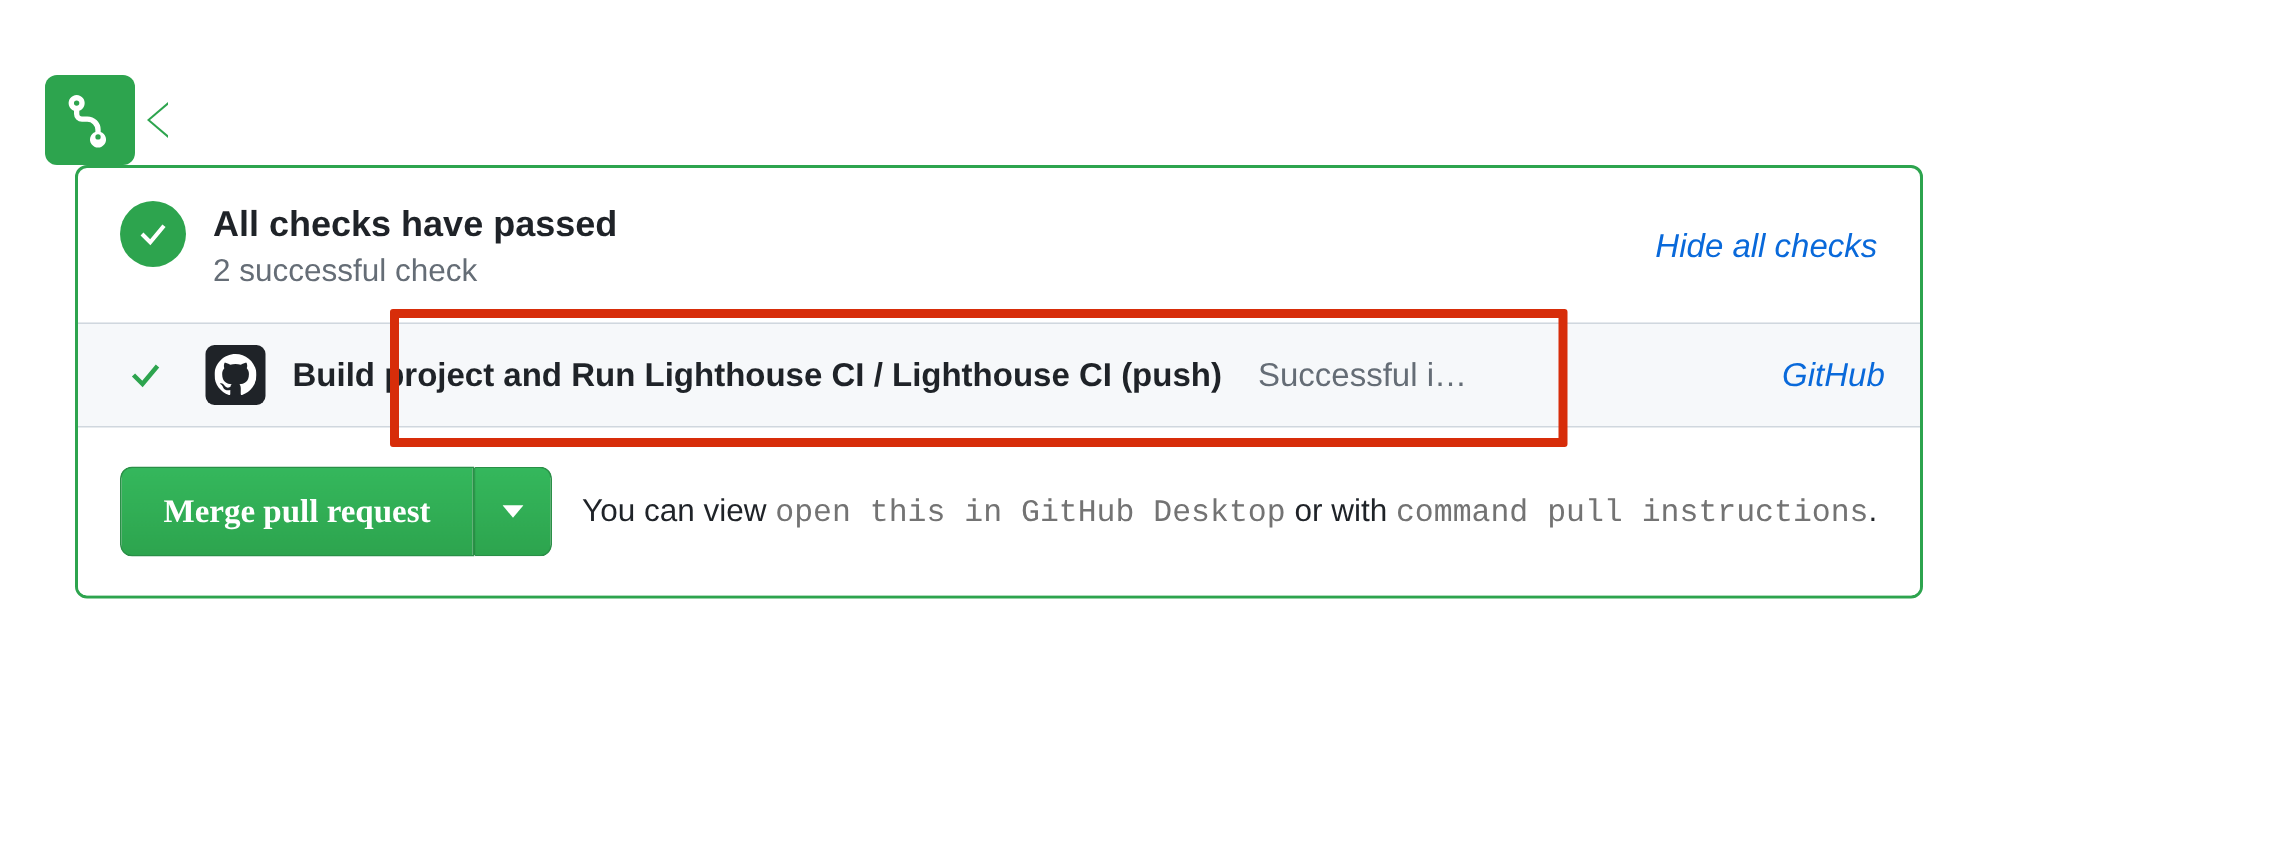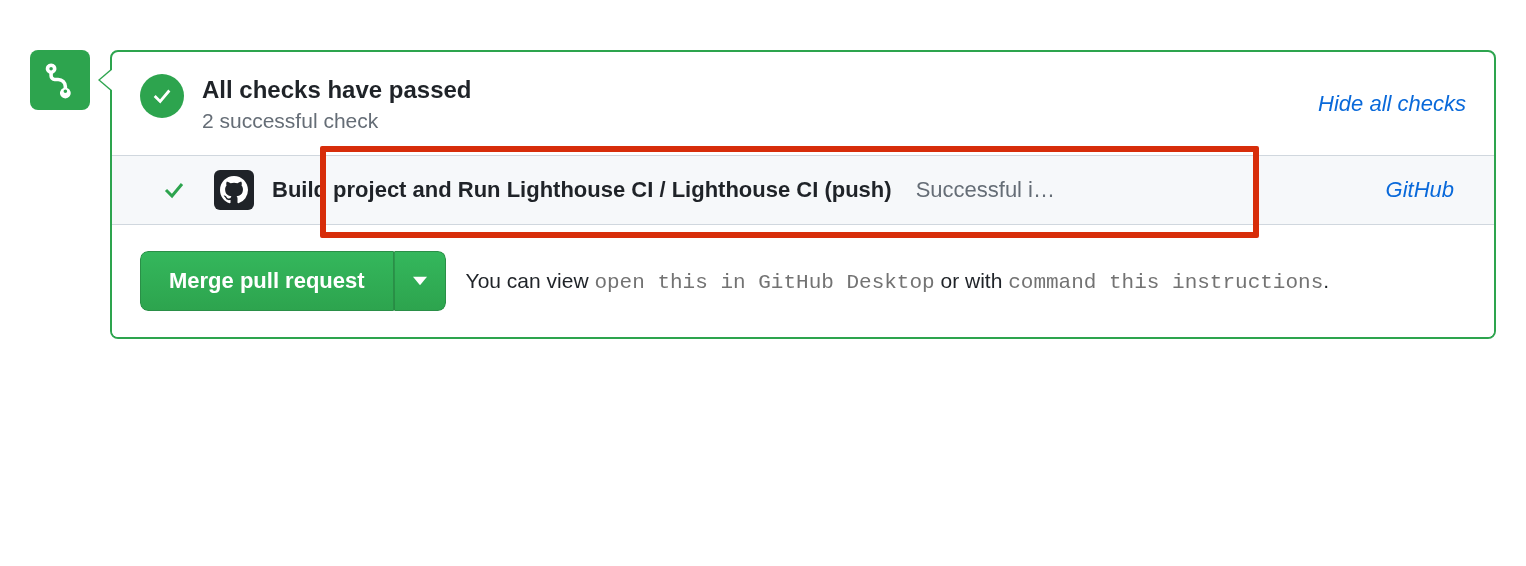--- a/index.html
+++ b/index.html
@@ -6,20 +6,21 @@
   body {
     font-family: -apple-system, BlinkMacSystemFont, "Segoe UI", Helvetica, Arial, sans-serif;
     background: #ffffff;
     padding: 50px 30px 30px 30px;
     width: 1526px;
   }
   .container {
     display: flex;
     align-items: flex-start;
     gap: 0;
+    flex-direction: column;
   }
   .merge-icon-box {
     width: 60px;
     height: 60px;
     background: #2da44e;
     border-radius: 8px;
     display: flex;
     align-items: center;
     justify-content: center;
     flex-shrink: 0;
@@ -85,21 +86,21 @@
     color: #0969da;
     font-size: 22px;
     cursor: pointer;
     flex-shrink: 0;
     align-self: center;
     font-style: italic;
   }
   .check-row {
     display: flex;
     align-items: center;
-    padding: 14px 40px;
+    padding: 14px 23px;
     background: #f6f8fa;
     border-top: 1px solid #d0d7de;
     gap: 18px;
     position: relative;
   }
   .check-row .small-check {
     width: 44px;
     display:flex; justify-content:center;
   }
   .check-row .small-check svg { stroke: #2da44e; stroke-width: 3; fill:none; }
@@ -157,20 +158,21 @@
   .merge-btn {
     background: linear-gradient(#34b75c, #2da44e);
     border: 1px solid #2a8f47;
     color:#ffffff;
     font-size:22px;
     font-weight:600;
     padding: 16px 28px;
     cursor:pointer;
     border-top-left-radius:8px;
     border-bottom-left-radius:8px;
+    font-family:Liberation Serif, serif;
   }
   .merge-dd {
     background: linear-gradient(#34b75c, #2da44e);
     border: 1px solid #2a8f47;
     border-left: 1px solid rgba(0,0,0,0.15);
     color:#ffffff;
     padding: 16px 18px;
     cursor:pointer;
     display:flex; align-items:center; justify-content:center;
     border-top-right-radius:8px;
@@ -233,18 +235,18 @@
     <div class="footer">
       <div class="merge-btn-group">
         <button class="merge-btn">Merge pull request</button>
         <button class="merge-dd">
           <svg width="14" height="10" viewBox="0 0 10 6">
               <path d="M0 0l5 6 5-6z"></path>
             </svg>
         </button>
       </div>
       <div class="footer-text">
-        <span>You can view </span><a>open this in GitHub Desktop</a><span> or with </span><a>command this instructions</a><span>.</span>
+        <span>You can view </span><a>open this in GitHub Desktop</a><span> or with </span><a>command pull instructions</a><span>.</span>
       </div>
     </div>
 
   </div>
 </div>
 
 </body></html>

